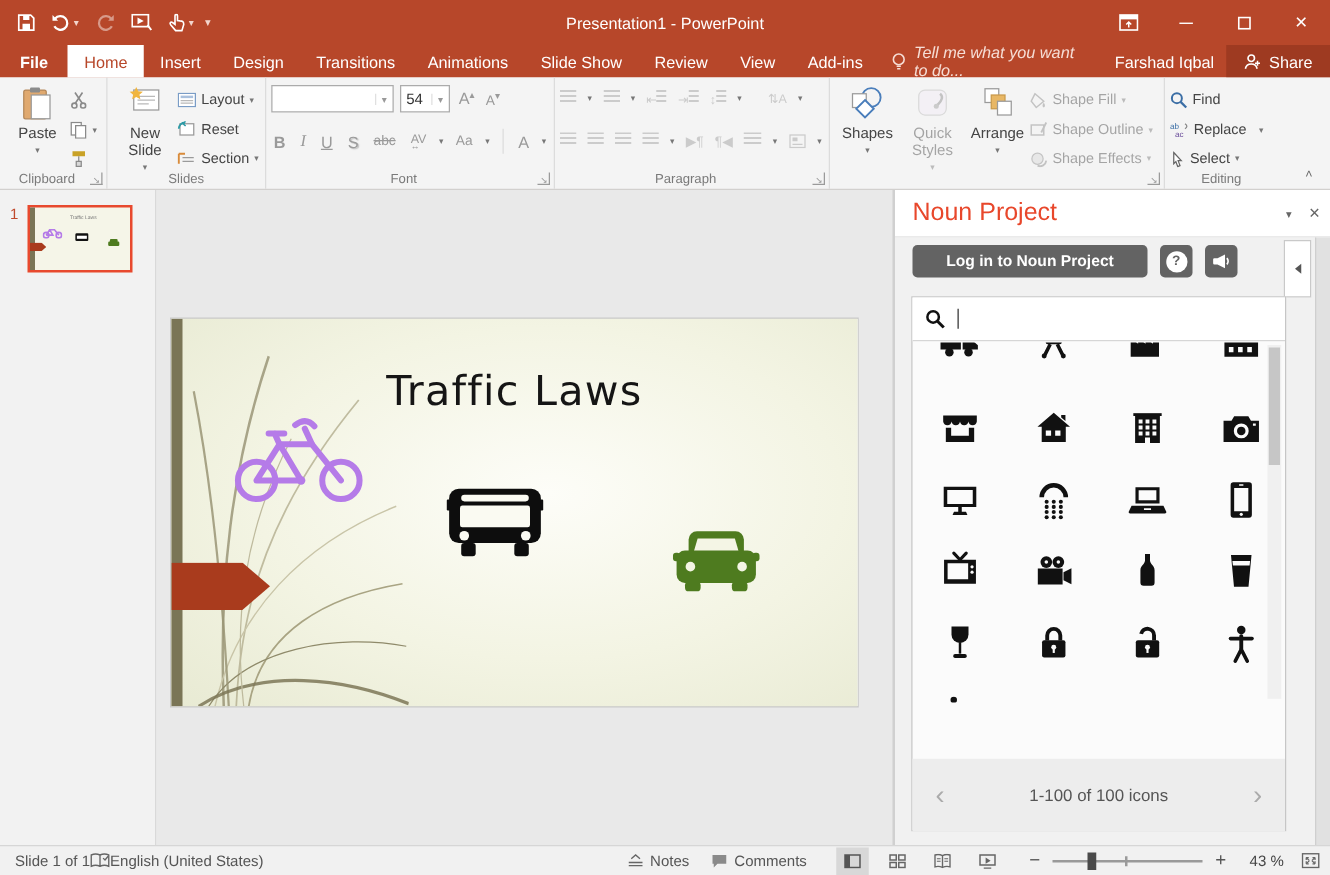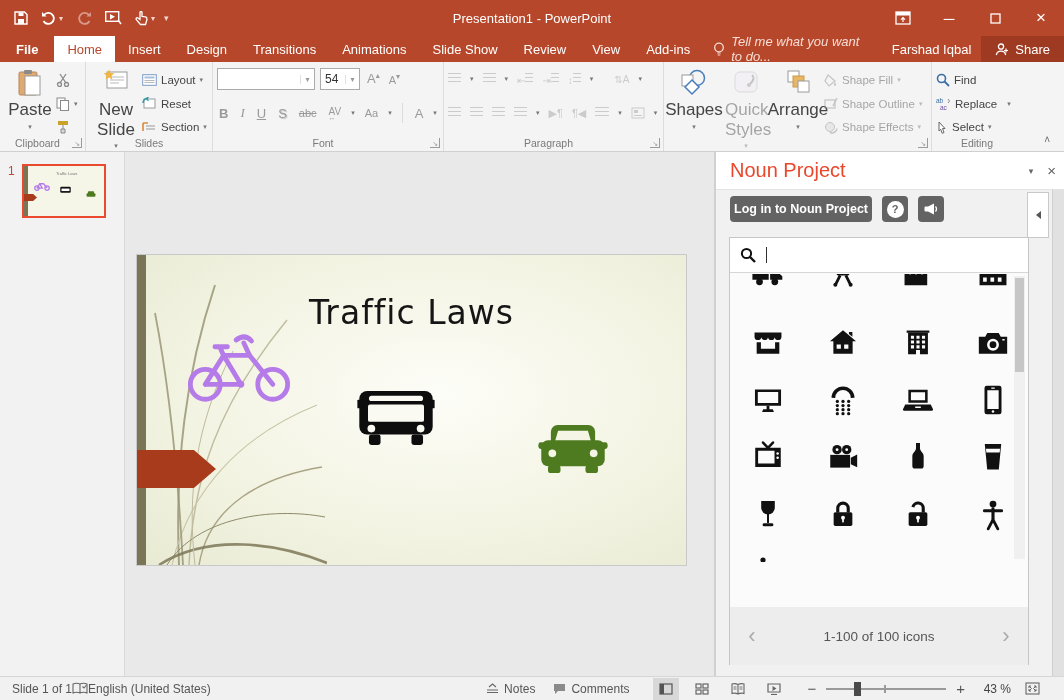--- a/index.html
+++ b/index.html
@@ -24,21 +24,21 @@
   .username { display:flex; align-items:center; padding:0 10px; white-space:nowrap; }
   .sharebtn { display:flex; align-items:center; gap:6px; padding:0 14px; background:#9E3A21; white-space:nowrap; }
 
   
   .ribbon { position:absolute; left:0; top:62px; width:1064px; height:90px; background:#F4F4F4; border-bottom:1px solid #D2D0CE; display:flex; font-size:11.5px; color:#444; }
   .rgroup { position:relative; height:89px; border-right:1px solid #DCDCDC; padding:4px 4px 16px 4px; display:flex; }
   .glabel { position:absolute; bottom:2px; left:0; right:10px; text-align:center; font-size:10.5px; color:#7A7A7A; }
   .launcher { position:absolute; bottom:3px; right:3px; width:10px; height:10px; border-right:1.5px solid #9a9a9a; border-bottom:1.5px solid #9a9a9a; }
   .launcher:after { content:"↘"; position:absolute; right:1px; bottom:-1px; font-size:7px; color:#9a9a9a; }
   .bigbtn { width:52px; display:flex; flex-direction:column; align-items:center; justify-content:flex-start; gap:3px; padding-top:3px; text-align:center; line-height:1.15; }
-  .bigbtn .lbl { font-size:17px; color:#444; }
+  .bigbtn .lbl { font-size:12px; color:#444; }
   .caret-s { font-size:7px; color:#777; }
   .smallcol { display:flex; flex-direction:column; justify-content:space-between; gap:6px; padding-top:6px; }
   .smallbtn { display:flex; align-items:center; gap:4px; height:16px; white-space:nowrap; color:#444; }
   .dim { opacity:.45; }
   .fontrow { display:flex; align-items:center; gap:5px; height:26px; }
   .combo { background:#fff; border:1px solid #ABABAB; height:22px; display:flex; align-items:center; font-size:12px; color:#333; }
   .combo .dd { margin-left:auto; width:14px; text-align:center; color:#999; font-size:8px; border-left:1px solid #E0E0E0; }
   .fmt { font-size:13px; color:#9a9a9a; padding:0 2px; }
   .lines-ic { display:inline-block; width:13px; height:11px; background:repeating-linear-gradient(to bottom,#9a9a9a 0 1.5px,transparent 1.5px 4px); }
   .sep-v { width:1px; background:#DCDCDC; height:70px; margin:4px 2px 0 2px; }
@@ -55,21 +55,21 @@
   .slide-arrow { position:absolute; left:0; top:195px; width:79px; height:38px; background:#A93B1D; clip-path:polygon(0 0,72% 0,100% 50%,72% 100%,0 100%); }
   .slide-title { position:absolute; left:0; top:38px; width:100%; text-align:center; font-size:33px; letter-spacing:1px; color:#151515; font-family:"DejaVu Sans",sans-serif; font-weight:normal; }
   .pane-sep { position:absolute; left:714px; top:0; width:2px; height:524px; background:#D0D0D0; }
 
   
   .nounpanel { position:absolute; left:716px; top:0; width:348px; height:524px; background:#F1F1F1; }
   .np-header { position:absolute; left:0; top:0; width:348px; height:38px; background:#fff; display:flex; align-items:center; border-bottom:1px solid #E3E3E3; }
   .np-title { margin-left:14px; font-size:20px; color:#E8472B; }
   .np-hbtns { margin-left:auto; margin-right:8px; display:flex; gap:14px; color:#666; font-size:12px; align-items:center; }
   .np-toolbar { position:absolute; left:14px; top:44px; display:flex; gap:10px; align-items:center; }
-  .np-login { background:#636363; color:#fff; font-weight:bold; font-size:12.5px; border-radius:4px; padding:6px 4px; }
+  .np-login { background:#636363; color:#fff; font-weight:bold; font-size:12.5px; border-radius:4px; padding:6px 27px; }
   .np-sqbtn { width:26px; height:26px; background:#636363; border-radius:4px; color:#fff; display:flex; align-items:center; justify-content:center; font-weight:bold; font-size:13px; }
   .np-collapse { position:absolute; right:15px; top:40px; width:22px; height:46px; background:#fff; border:1px solid #C9C9C9; display:flex; align-items:center; justify-content:center; }
   .np-collapse .tri { width:0; height:0; border-top:4px solid transparent; border-bottom:4px solid transparent; border-right:5px solid #555; }
   .np-webview { position:absolute; left:13px; top:85px; width:300px; height:428px; border:1px solid #C6C6C6; background:#FBFBFB; }
   .np-search { position:absolute; left:0; top:0; width:298px; height:35px; background:#fff; border-bottom:1px solid #D6D6D6; display:flex; align-items:center; }
   .np-caret-line { width:1px; height:16px; background:#333; margin-left:10px; }
   .np-grid { position:absolute; left:0; top:36px; width:298px; height:288px; overflow:hidden; }
   .gi { position:absolute; width:34px; height:34px; color:#111; }
   .np-vscroll { position:absolute; right:3px; top:38px; width:11px; height:283px; background:#F0F0F0; }
   .np-vthumb { position:absolute; left:1px; top:2px; width:9px; height:94px; background:#C6C6C6; }
@@ -78,21 +78,21 @@
   .np-banner-sub { font-size:12.5px; color:#EDEDED; }
   .np-cta { margin-left:auto; margin-right:10px; color:#58A6E0; font-size:12.5px; text-decoration:underline; white-space:nowrap; }
   .np-pager { position:absolute; left:0; top:369px; width:298px; height:58px; background:#EDEDED; display:flex; align-items:center; }
   .np-chevron { font-size:22px; color:#ABABAB; width:44px; text-align:center; }
   .np-count { flex:1; text-align:center; font-size:13.5px; color:#555; }
   .np-outerscroll { position:absolute; right:0; top:38px; width:12px; height:486px; background:#E1E1E1; border-left:1px solid #CFCFCF; }
 
   
   .statusbar { position:absolute; left:0; top:676px; width:1064px; height:24px; background:#F1F1F1; border-top:1px solid #D6D6D6; display:flex; align-items:center; font-size:12px; color:#555; }
   .sb-left { display:flex; align-items:center; margin-left:12px; }
-  .sb-right { margin-left:auto; display:flex; align-items:center; gap:10px; margin-right:24px; }
+  .sb-right { margin-left:auto; display:flex; align-items:center; gap:10px; margin-right:8px; }
   .sb-item { display:flex; align-items:center; gap:5px; }
   .viewbtn { width:26px; height:22px; display:flex; align-items:center; justify-content:center; }
   .viewbtn.active { background:#D8D8D8; }
   .zoomtrack { position:relative; width:120px; height:22px; }
   .zoomtrack .line { position:absolute; left:0; right:0; top:10.5px; height:1.5px; background:#9a9a9a; }
   .zoomtrack .tick { position:absolute; left:58px; top:7px; width:1.5px; height:8px; background:#9a9a9a; }
   .zoomtrack .thumb { position:absolute; left:28px; top:4px; width:7px; height:14px; background:#4a4a4a; }
 </style>
 </head>
 <body>

